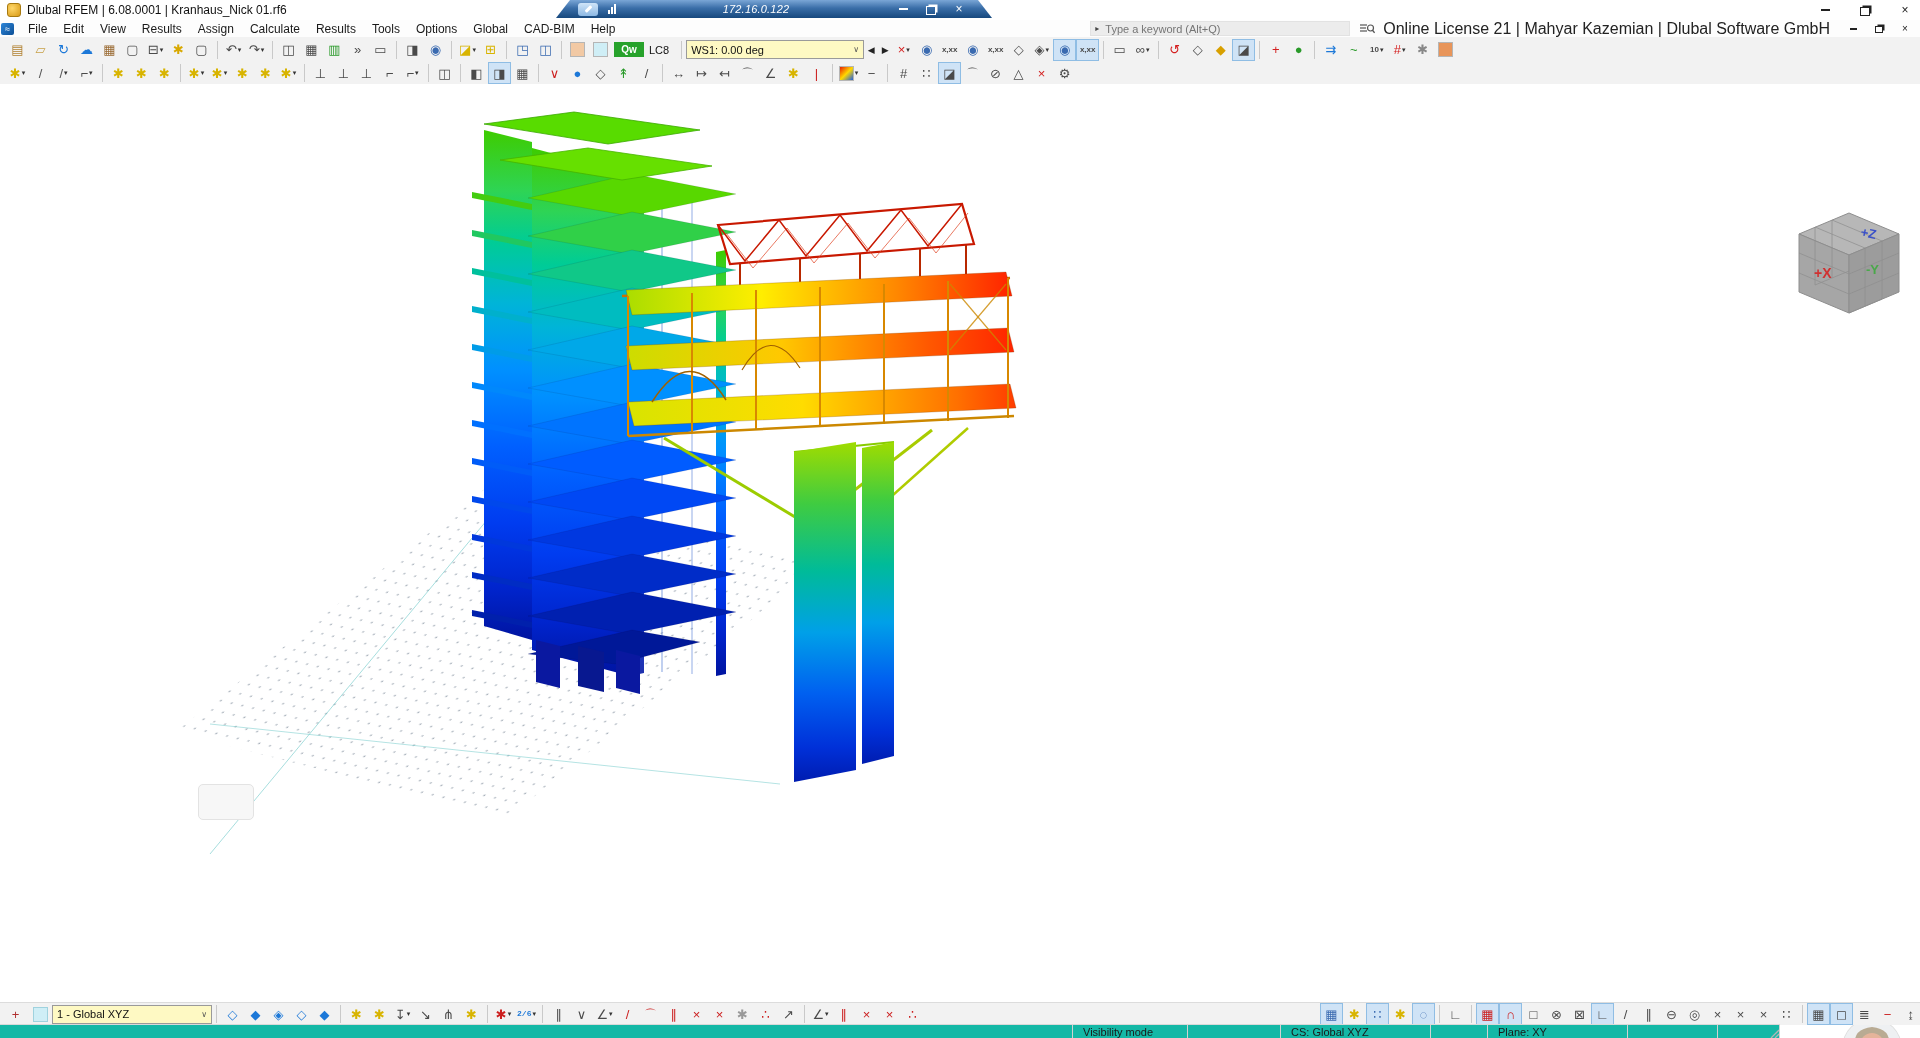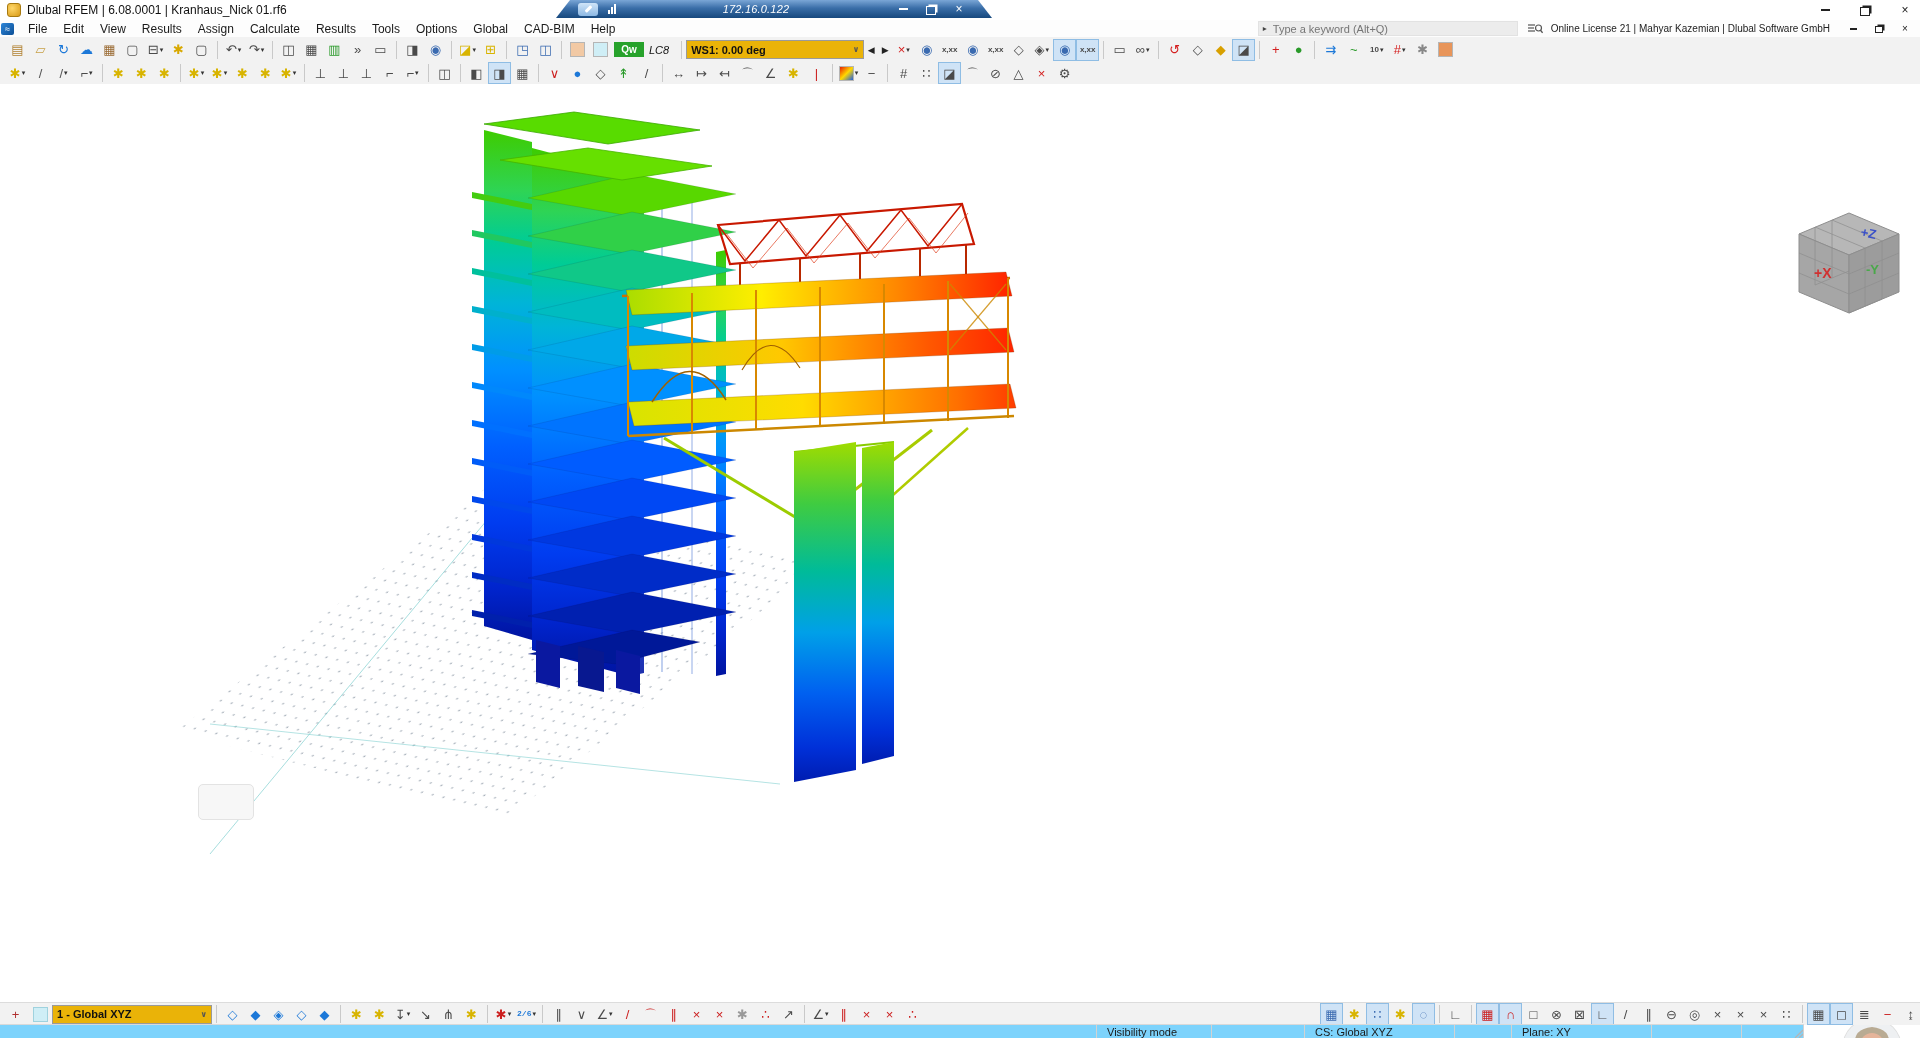--- a/index.html
+++ b/index.html
@@ -36,60 +36,60 @@
   #menulogo{width:13px;height:12px;margin:0 6px 0 1px;border-radius:2px;
     background:linear-gradient(135deg,#2e86d8,#0c4f96);color:#fff;font-size:9px;line-height:12px;text-align:center;}
   #menus{display:flex;}
   #menus .mi{padding:1px 8px;white-space:nowrap;}
   #searchbox{margin-left:auto;width:250px;height:13px;background:#ececec;border:1px solid #e2e2e2;
     display:flex;align-items:center;padding:0 4px;gap:4px;}
   #searchbox .caret{font-size:8px;color:#444;}
   #searchbox input{border:none;background:transparent;outline:none;font-size:11px;color:#555;width:100%;
     font-family:"Liberation Sans","DejaVu Sans",sans-serif;}
   #kwicon{margin:0 8px 0 10px;display:flex;align-items:center;}
-  #license{font-size:10px;color:#222;white-space:nowrap;}
+  #license{font-size:16px;color:#222;white-space:nowrap;}
   #mdictrls{display:flex;gap:16px;align-items:center;margin:0 10px 0 18px;color:#333;}
   #mdictrls .wbtn{width:10px;height:10px;font-size:10px;}
   #mdictrls .ic-min{width:7px;}
   #mdictrls .ic-restore{width:6px;height:5px;}
   
   .toolbar{position:absolute;left:0;width:1920px;background:#f2f2f2;display:flex;align-items:center;}
   #toolbar1{top:37px;height:25px;border-bottom:1px solid #ececec;padding-left:6px;}
   #toolbar2{top:62px;height:22px;border-bottom:1px solid #dcdcdc;padding-left:6px;}
   .tbi{width:21px;height:20px;display:inline-flex;align-items:center;justify-content:center;
     font-size:13px;color:#4a4a4a;position:relative;border:1px solid transparent;flex:none;}
   .tbi .g{font-style:normal;line-height:1;}
   .tbi .g.sm{font-size:8px;font-weight:bold;letter-spacing:0;}
   .tbi .g.swatch{width:13px;height:13px;border:1px solid #b5b5b5;display:block;}
   .tbi .dd{font-style:normal;font-size:7px;color:#333;margin-left:1px;}
   .tbi.active{background:#cfe3f6;border:1px solid #8fbde4;}
   .tbsep{width:1px;height:18px;background:#c9c9c9;margin:0 4px;flex:none;}
   .lcbadge{min-width:30px;height:15px;background:#27a22b;color:#fff;font-size:10px;font-weight:bold;
     display:inline-flex;align-items:center;justify-content:center;margin:0 3px 0 2px;flex:none;}
-  .lclabel{font-size:11px;color:#111;margin:0 8px 0 2px;flex:none;font-style:italic;}
-  .combo{height:17px;background:#eab308;border:1px solid #9a9a9a;display:inline-flex;align-items:center;
-    font-size:11px;color:#111;padding:0 4px;flex:none;justify-content:space-between;font-weight:bold;}
+  .lclabel{font-size:11px;color:#111;margin:0 8px 0 2px;flex:none;}
+  .combo{height:17px;background:#fef9c3;border:1px solid #9a9a9a;display:inline-flex;align-items:center;
+    font-size:11px;color:#111;padding:0 4px;flex:none;justify-content:space-between;}
   .combo .chev{font-size:8px;color:#555;margin-left:6px;}
   .navarrow{width:14px;height:18px;display:inline-flex;align-items:center;justify-content:center;
     font-size:9px;color:#222;flex:none;}
   
   #viewport{position:absolute;left:0;top:84px;width:1920px;height:918px;background:#ffffff;}
   #ghostbox{position:absolute;left:198px;top:700px;width:54px;height:34px;background:#f7f7f7;
     border:1px solid #e3e3e3;border-radius:5px;}
   #navcube{position:absolute;left:1788px;top:120px;}
   #avatar{position:absolute;left:1843px;top:935px;width:58px;height:58px;border-radius:50%;
     overflow:hidden;background:#eef0f2;box-shadow:0 0 0 1px #e0e0e0;}
   
   #bottombar{position:absolute;left:0;top:1002px;width:1920px;height:22px;background:#f2f2f2;
     border-top:1px solid #dcdcdc;display:flex;align-items:center;padding-left:4px;}
   #bb-right{display:flex;align-items:center;margin-left:auto;margin-right:2px;}
   .swsq{width:13px;height:13px;background:#cfeef6;border:1px solid #9fd2de;margin:0 4px 0 6px;flex:none;}
   
-  #statusbar{position:absolute;left:0;top:1024px;width:1780px;height:14px;background:#7dd3fc;
-    border-top:1px solid #d9d9d9;display:flex;font-size:11px;color:#1a1a1a;align-items:center;padding-left:24px;}
+  #statusbar{position:absolute;left:0;top:1024px;width:1780px;height:14px;background:#14b8a6;
+    border-top:1px solid #d9d9d9;display:flex;font-size:11px;color:#1a1a1a;align-items:center;}
   .sc{height:14px;border-right:1px solid #d2d2d2;display:inline-flex;align-items:center;
     padding-left:10px;box-sizing:border-box;white-space:nowrap;flex:none;}
   #grip{position:absolute;right:1px;bottom:1px;}
 </style>
 </head>
 <body>
 
 <div id="titlebar">
   <span id="appicon"></span>
   <span id="apptitle">Dlubal RFEM | 6.08.0001 | Kranhaus_Nick 01.rf6</span>

